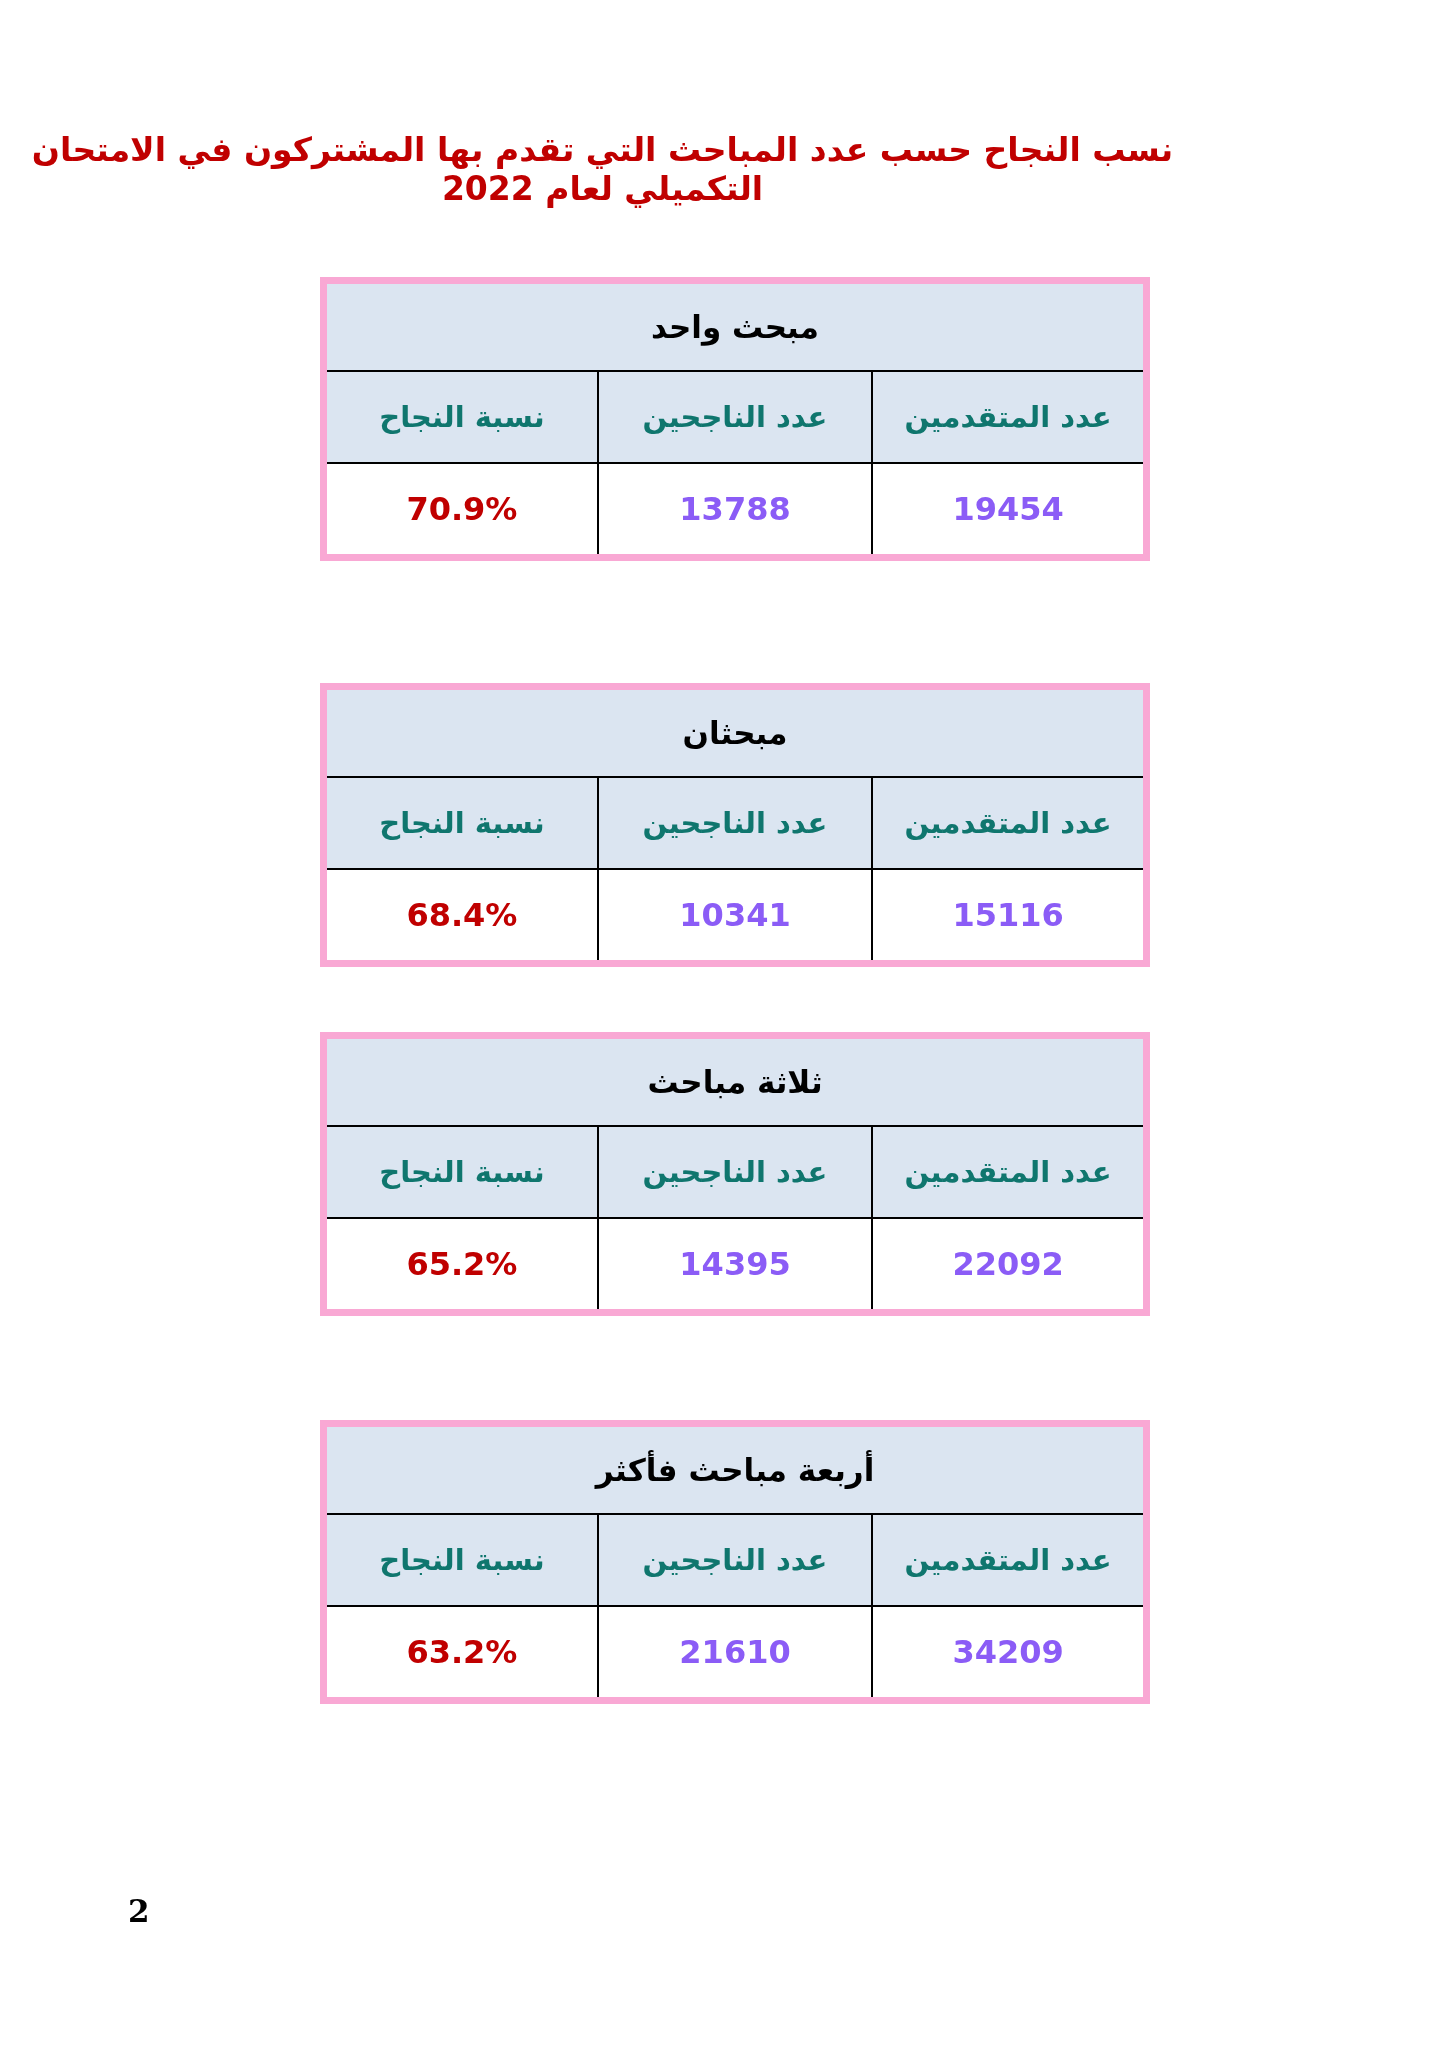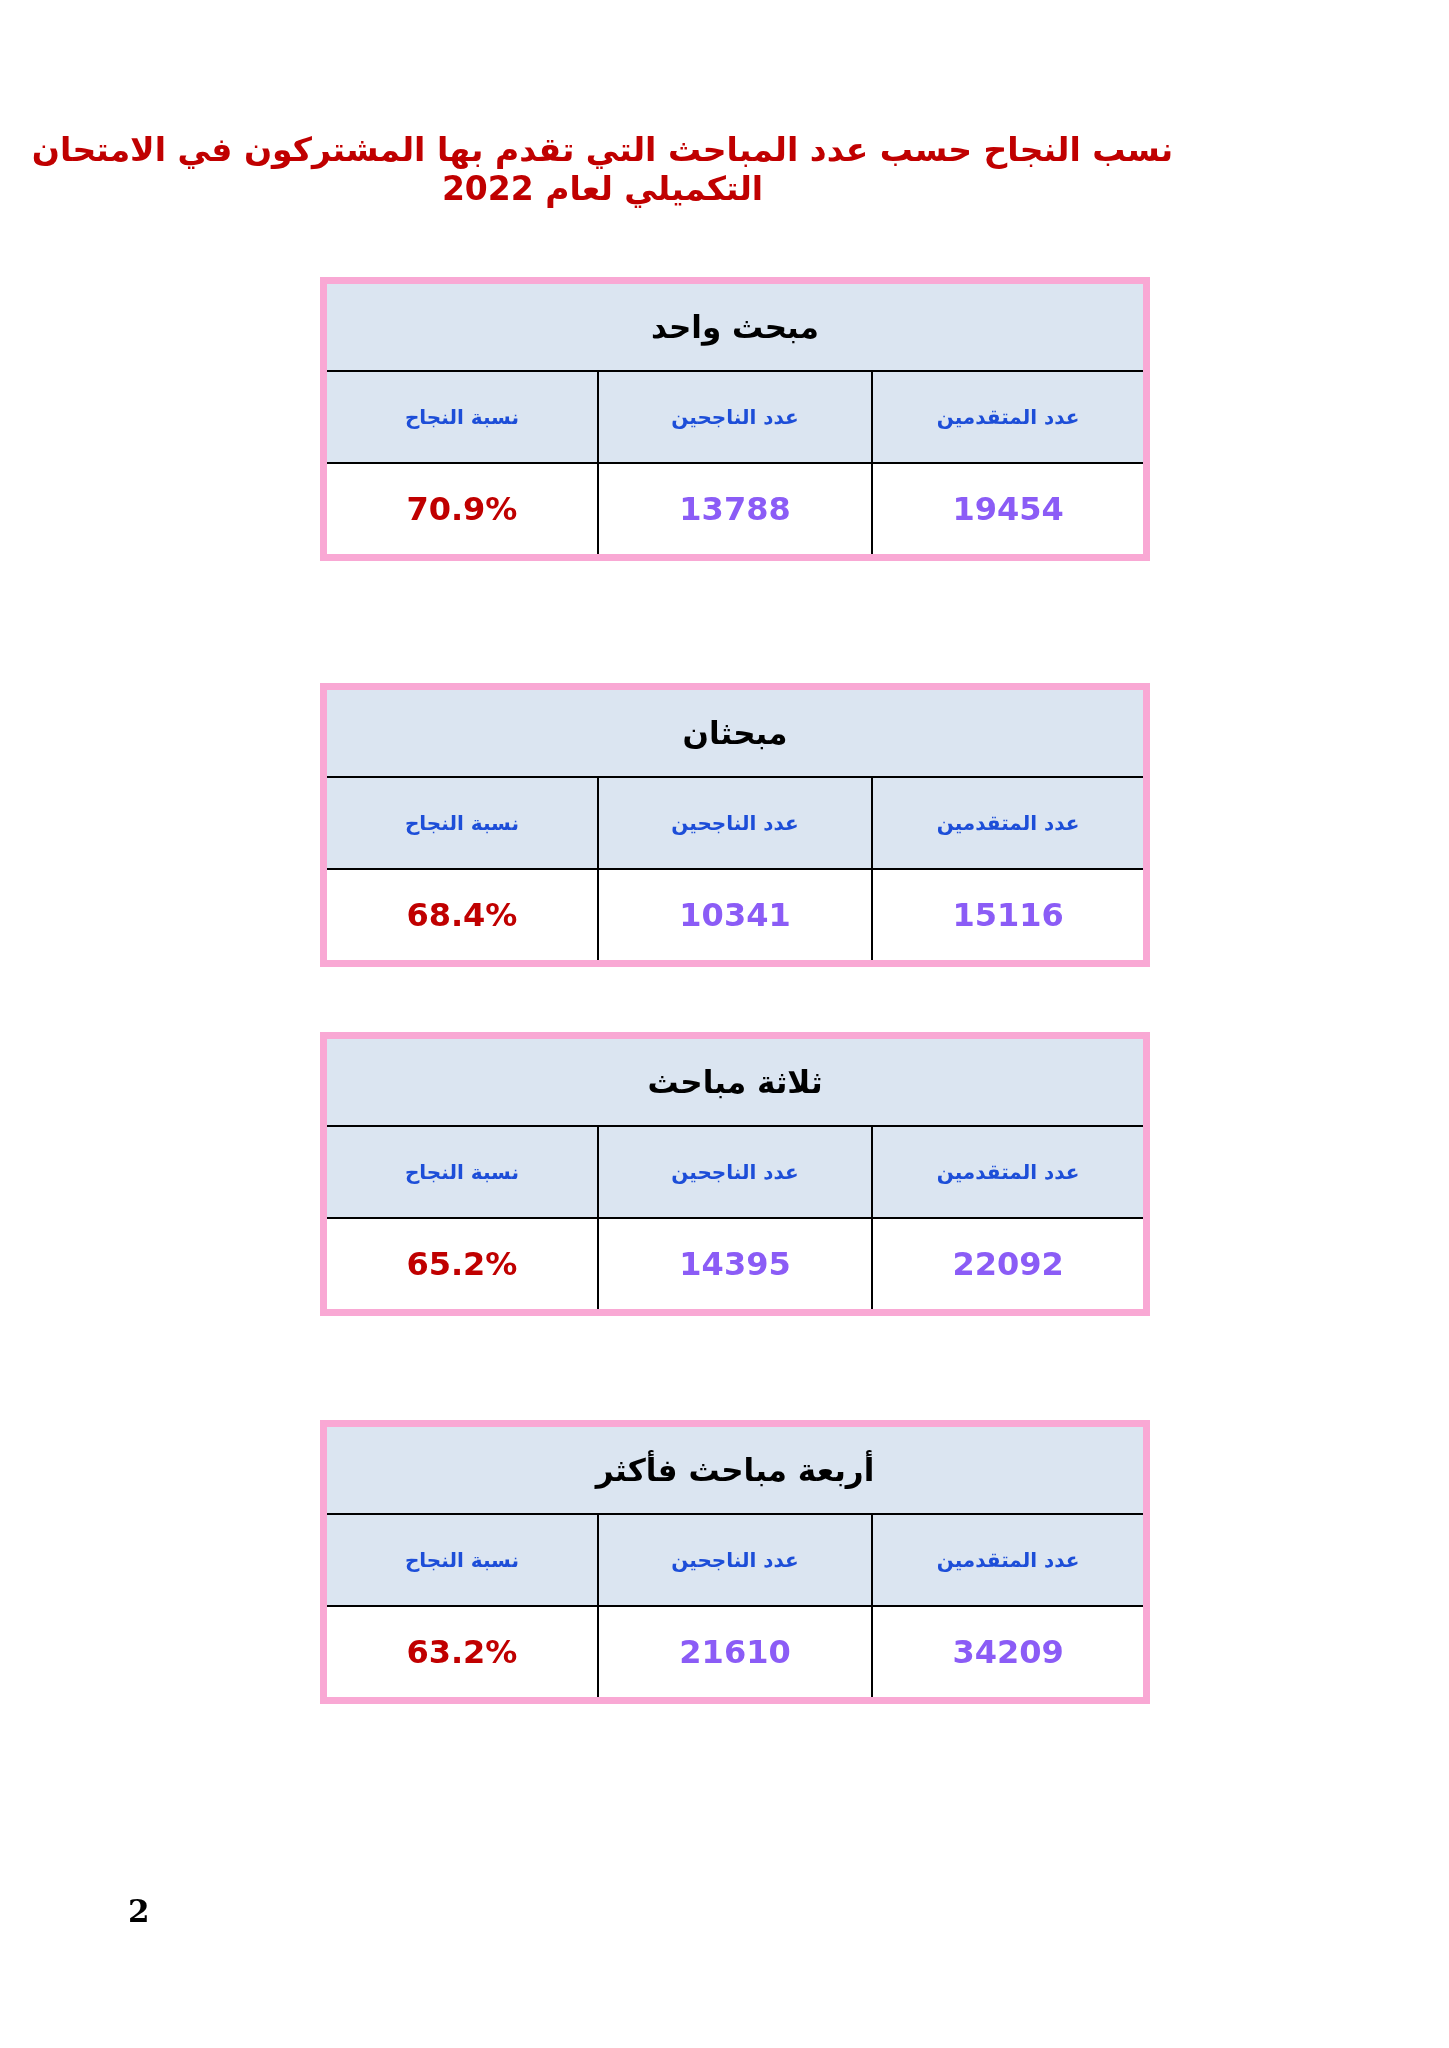--- a/index.html
+++ b/index.html
@@ -50,23 +50,23 @@
   table.stat-table td.merged-header {
     height: 86px;
     background: #dbe5f1;
     font-size: 31px;
     font-weight: bold;
     color: #000000;
   }
   table.stat-table tr.cols td {
     height: 90px;
     background: #dbe5f1;
-    font-size: 20px;
+    font-size: 29px;
     font-weight: bold;
-    color: #1d4ed8;
+    color: #0f766e;
   }
   table.stat-table tr.vals td {
     height: 90px;
     background: #ffffff;
     font-size: 32px;
     font-weight: bold;
   }
   table.stat-table tr.vals td.num {
     color: #8b5cf6;
   }

